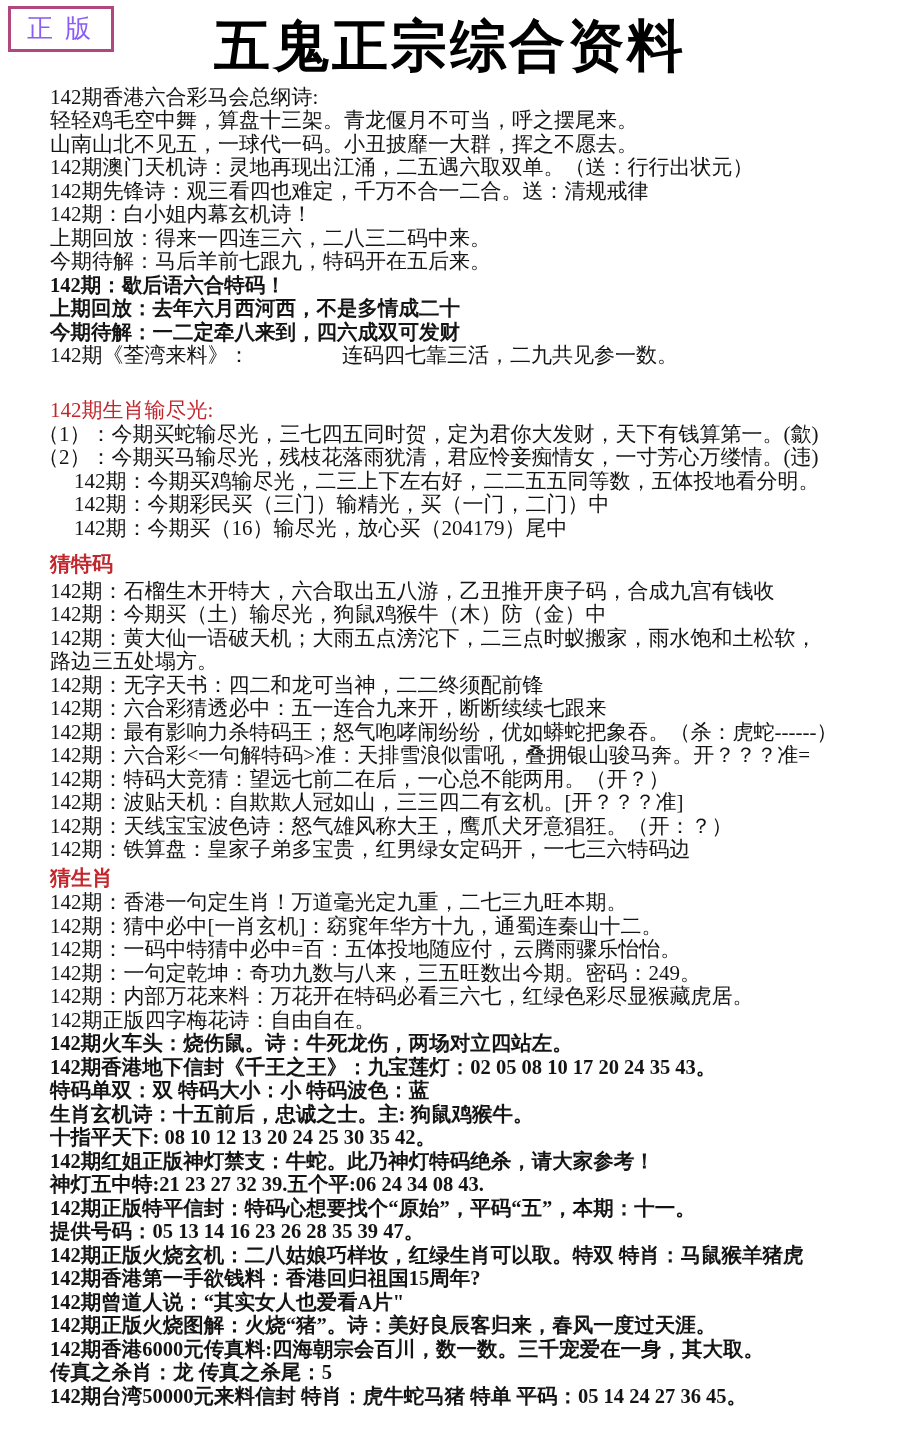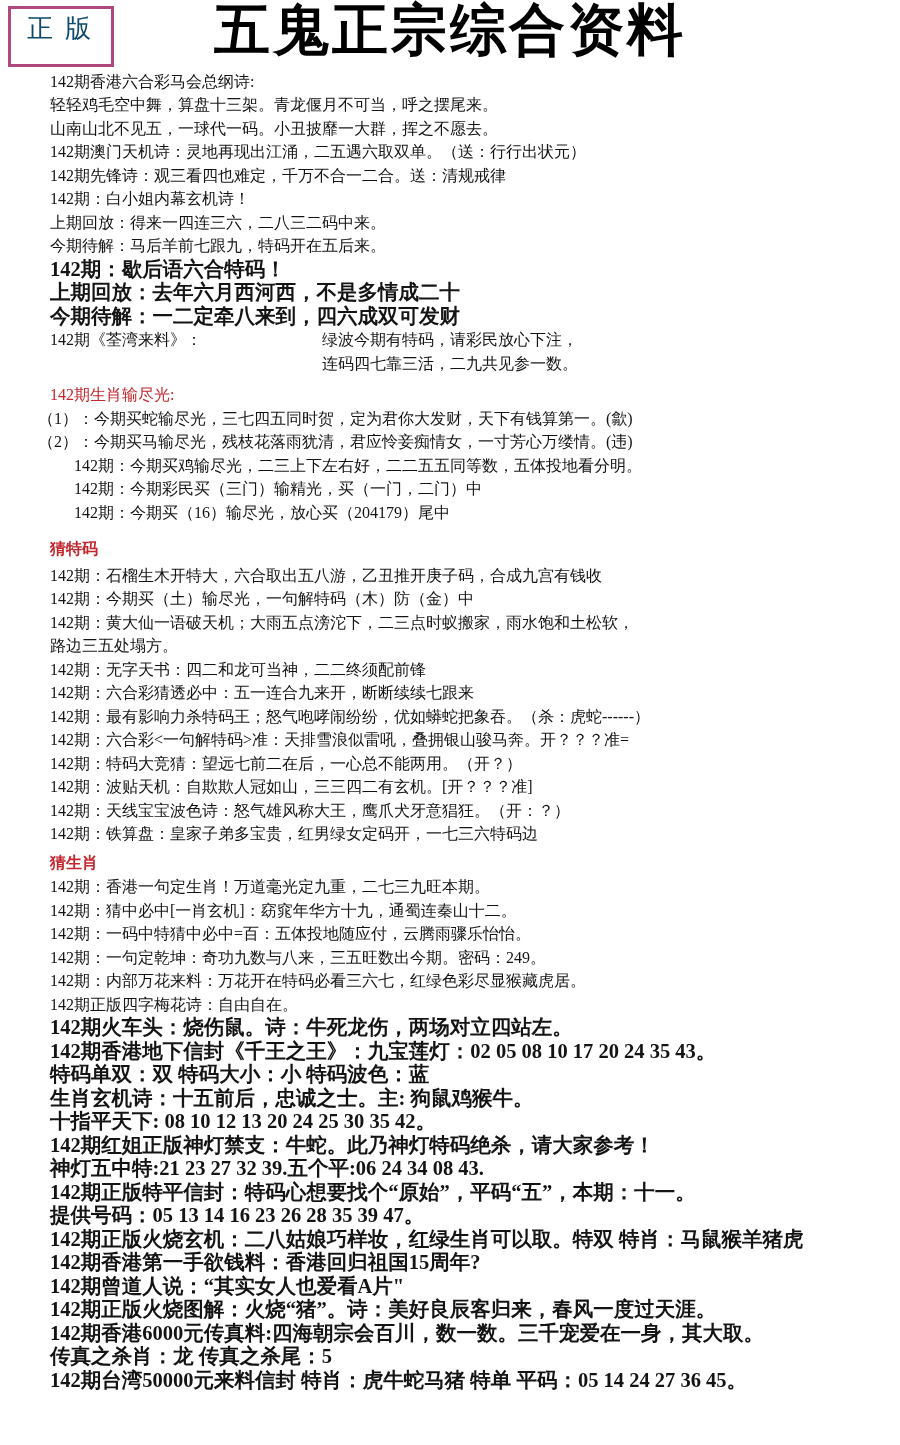--- a/index.html
+++ b/index.html
@@ -2,39 +2,39 @@
 <html><head>
 <meta charset="utf-8">
 <style>
   html,body{margin:0;padding:0;}
   body{
     width:900px;height:1445px;background:#ffffff;overflow:hidden;position:relative;
     font-family:"Liberation Serif","DejaVu Serif",serif;color:#141414;
   }
   .badge{
     position:absolute;top:6px;left:8px;
-    border:3px solid #b0487f;color:#0c4a6e;
-    font-size:26px;line-height:1;padding:7px 8px 22px 16px;letter-spacing:12px;
+    border:3px solid #b0487f;color:#8b5cf6;
+    font-size:26px;line-height:1;padding:7px 8px 7px 16px;letter-spacing:12px;
   }
   .title{
     text-align:center;font-size:56px;font-weight:bold;letter-spacing:3px;
-    padding-top:0;line-height:1.1;color:#000;
+    padding-top:16px;line-height:1.1;color:#000;
   }
   .content{margin-top:8px;}
   .line{
-    margin-left:50px;font-size:16px;line-height:23.5px;height:23.5px;
+    margin-left:50px;font-size:21px;line-height:23.5px;height:23.5px;
     white-space:nowrap;
   }
   .b{font-weight:bold;font-size:20.5px;}
   .red{color:#c1272d;margin-top:8px;font-family:Liberation Serif, serif;}
   .head{color:#c1272d;font-weight:bold;margin-top:13px;margin-bottom:3px;}
   .head2{color:#c1272d;font-weight:bold;margin-top:5px;margin-bottom:1px;}
   .i1{margin-left:38px;}
   .i2{margin-left:74px;}
-  .split{display:flex;height:47px;}
+  .split{display:flex;height:47px;gap:20px;}
   .split .label{width:272px;}
   .split .rcol div{line-height:23.5px;height:23.5px;white-space:nowrap;}
 </style>
 </head>
 <body>
 
 <div class="badge">正版</div>
 <div class="title">五鬼正宗综合资料</div>
 <div class="content">
     <div class="line">142期香港六合彩马会总纲诗:</div>
@@ -44,33 +44,32 @@
     <div class="line">142期先锋诗：观三看四也难定，千万不合一二合。送：清规戒律</div>
     <div class="line">142期：白小姐内幕玄机诗！</div>
     <div class="line">上期回放：得来一四连三六，二八三二码中来。</div>
     <div class="line">今期待解：马后羊前七跟九，特码开在五后来。</div>
     <div class="line b">142期：歇后语六合特码！</div>
     <div class="line b">上期回放：去年六月西河西，不是多情成二十</div>
     <div class="line b">今期待解：一二定牵八来到，四六成双可发财</div>
     <div class="line split">
       <div class="label">142期《荃湾来料》：</div>
       <div class="rcol">
-        <div>绿波今期有特码，请彩民放心下注，</div>
         <div>连码四七靠三活，二九共见参一数。</div>
       </div>
     </div>
     <div class="line red">142期生肖输尽光:</div>
     <div class="line i1">（1）：今期买蛇输尽光，三七四五同时贺，定为君你大发财，天下有钱算第一。(歙)</div>
     <div class="line i1">（2）：今期买马输尽光，残枝花落雨犹清，君应怜妾痴情女，一寸芳心万缕情。(违)</div>
     <div class="line i2">142期：今期买鸡输尽光，二三上下左右好，二二五五同等数，五体投地看分明。</div>
     <div class="line i2">142期：今期彩民买（三门）输精光，买（一门，二门）中</div>
     <div class="line i2">142期：今期买（16）输尽光，放心买（204179）尾中</div>
     <div class="line head">猜特码</div>
     <div class="line">142期：石榴生木开特大，六合取出五八游，乙丑推开庚子码，合成九宫有钱收</div>
-    <div class="line">142期：今期买（土）输尽光，一句解特码（木）防（金）中</div>
+    <div class="line">142期：今期买（土）输尽光，狗鼠鸡猴牛（木）防（金）中</div>
     <div class="line">142期：黄大仙一语破天机；大雨五点滂沱下，二三点时蚁搬家，雨水饱和土松软，</div>
     <div class="line">路边三五处塌方。</div>
     <div class="line">142期：无字天书：四二和龙可当神，二二终须配前锋</div>
     <div class="line">142期：六合彩猜透必中：五一连合九来开，断断续续七跟来</div>
     <div class="line">142期：最有影响力杀特码王；怒气咆哮闹纷纷，优如蟒蛇把象吞。（杀：虎蛇------）</div>
     <div class="line">142期：六合彩&lt;一句解特码&gt;准：天排雪浪似雷吼，叠拥银山骏马奔。开？？？准=</div>
     <div class="line">142期：特码大竞猜：望远七前二在后，一心总不能两用。（开？）</div>
     <div class="line">142期：波贴天机：自欺欺人冠如山，三三四二有玄机。[开？？？准]</div>
     <div class="line">142期：天线宝宝波色诗：怒气雄风称大王，鹰爪犬牙意猖狂。（开：？）</div>
     <div class="line">142期：铁算盘：皇家子弟多宝贵，红男绿女定码开，一七三六特码边</div>

